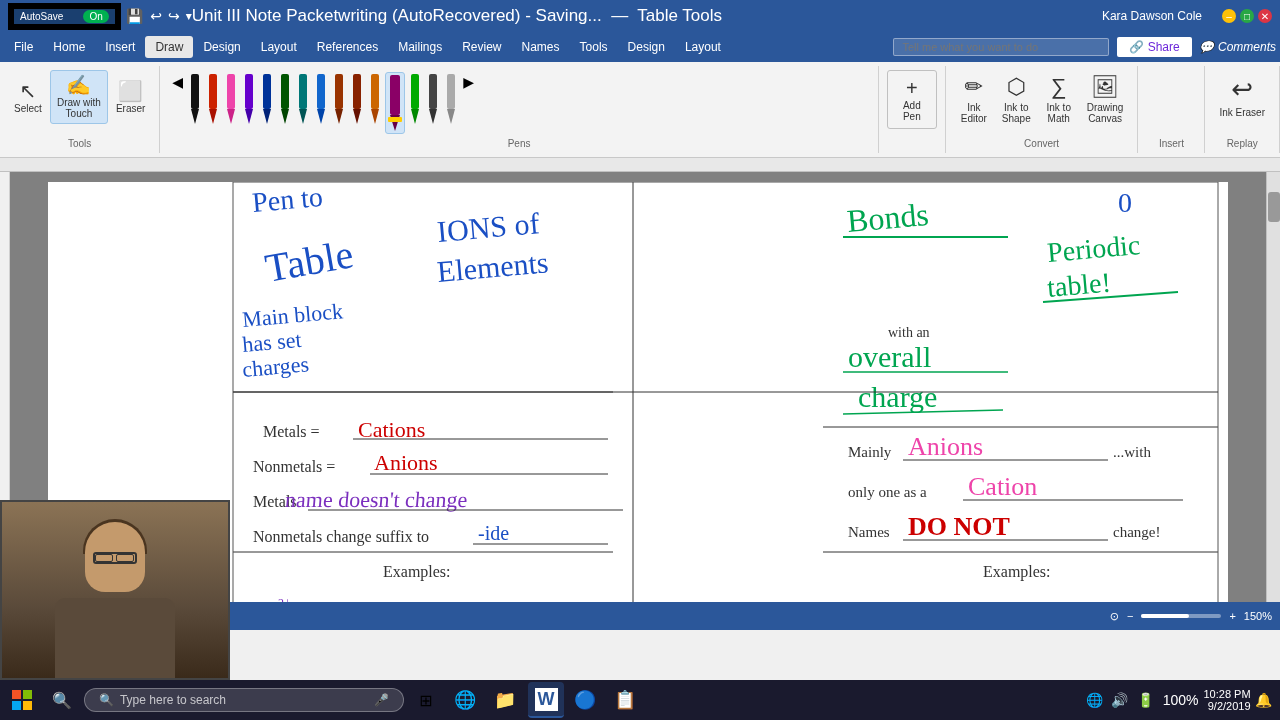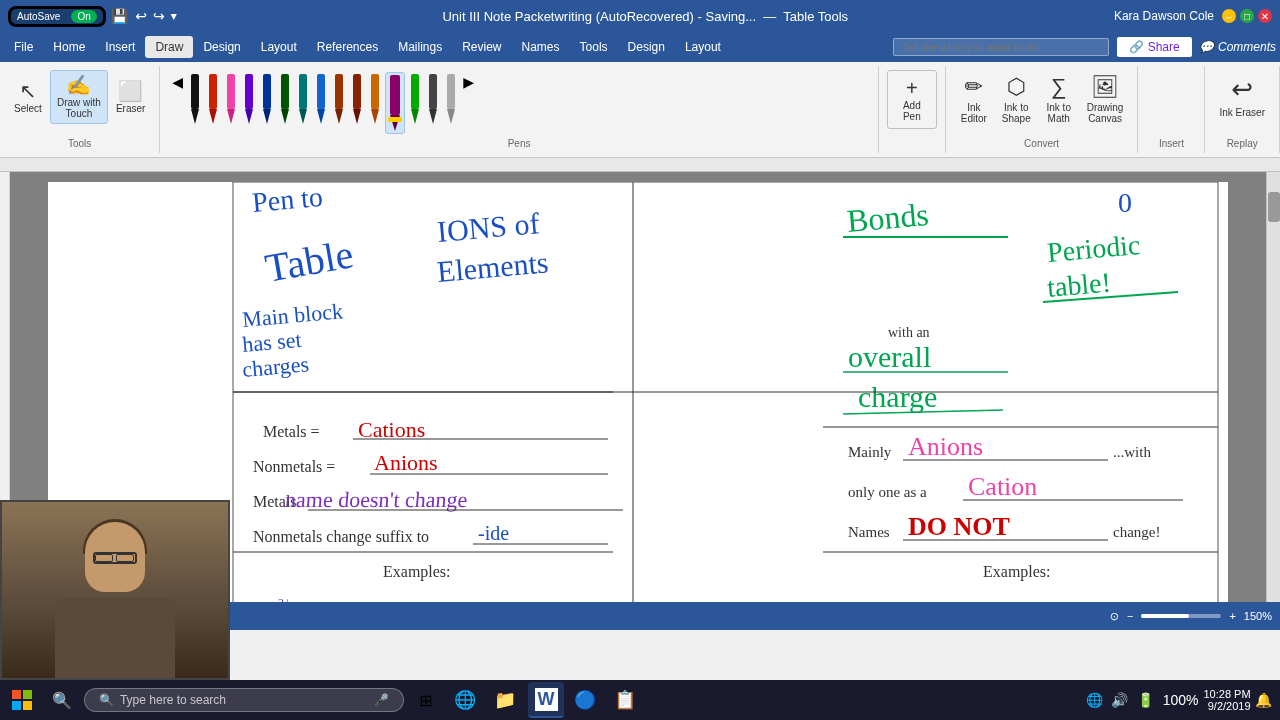--- a/index.html
+++ b/index.html
@@ -12,30 +12,30 @@
       display: flex;
       align-items: center;
       justify-content: space-between;
       padding: 0 8px;
       color: white;
       font-size: 12px;
     }
     #title-bar-left { display: flex; align-items: center; gap: 6px; }
     #autosave-toggle {
       background: #1a3f6f;
-      border: 3px solid #000000;
-      border-radius: 8px;
+      border: 6px solid #000000;
+      border-radius: 0;
       padding: 1px 6px;
       font-size: 10px;
       color: white;
-      display: flex; align-items: center; gap: 11px;
+      display: flex; align-items: center; gap: 20px;
     }
     .toggle-on { background: #00b050; border-radius: 8px; padding: 1px 6px; font-size: 10px; }
-    #title-center { flex: 1; text-align: center; font-size: 13px; }
-    #title-right { display: flex; align-items: flex-start; gap: 8px; font-size: 12px; }
+    #title-center { flex: 1; font-size: 17px; }
+    #title-right { display: flex; align-items: flex-start; gap: 20px; font-size: 12px; }
     #window-controls { display: flex; gap: 4px; }
     .win-btn { width: 14px; height: 14px; border-radius: 50%; display: flex; align-items: center; justify-content: center; font-size: 10px; cursor: pointer; }
     .win-min { background: #ffc107; }
     .win-max { background: #28a745; }
     .win-close { background: #dc3545; }
 
     
     #menu-bar {
       height: 30px;
       background: #2b579a;

